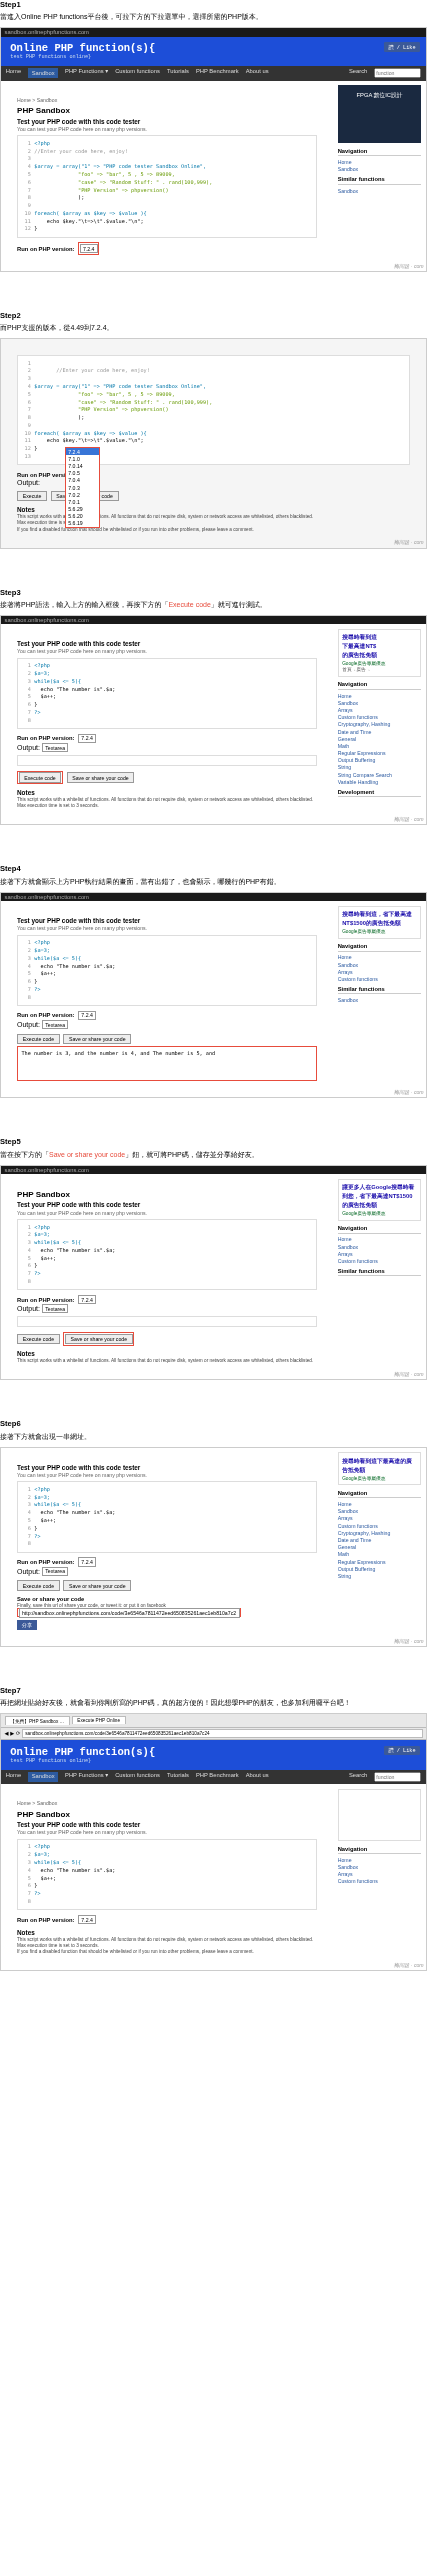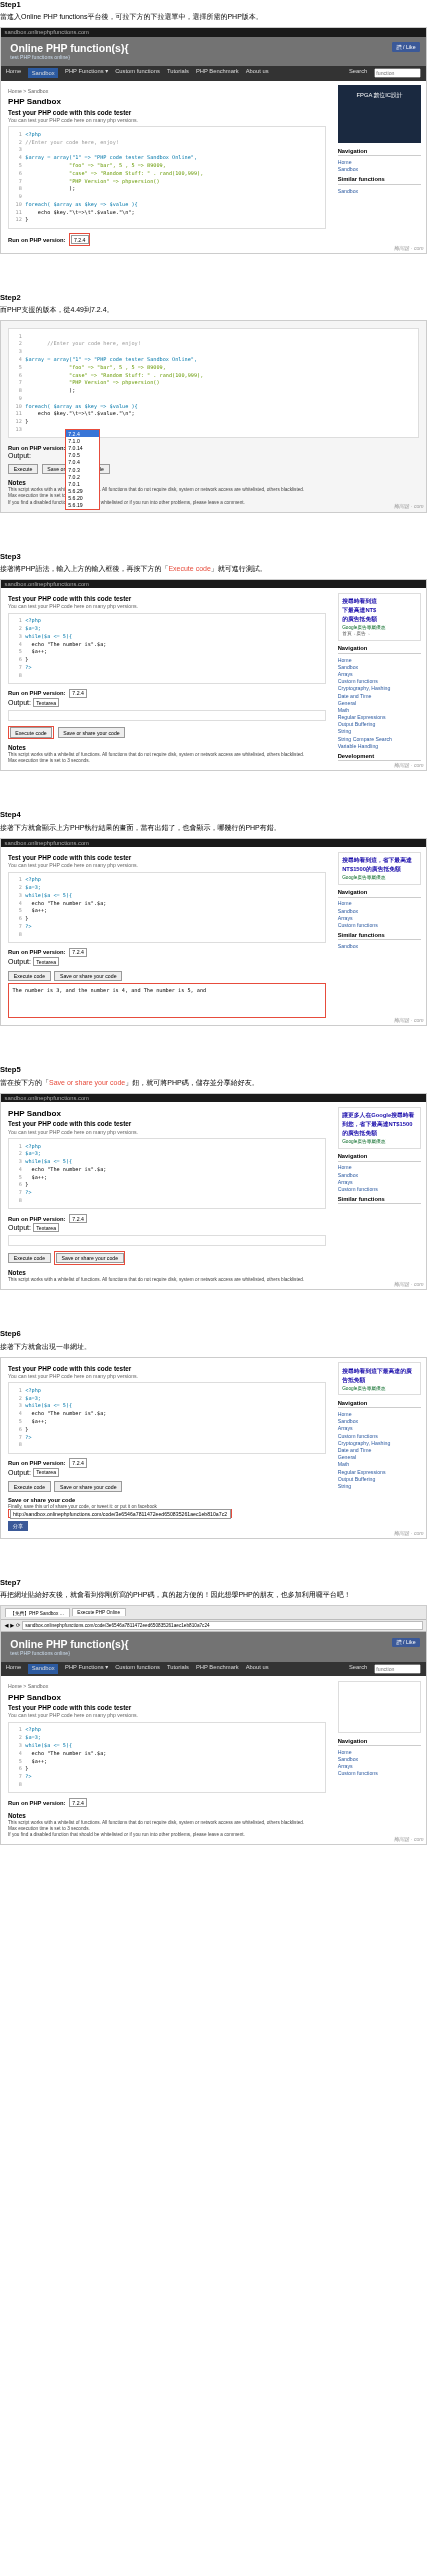--- a/index.html
+++ b/index.html
@@ -3,31 +3,31 @@
 <meta charset="utf-8">
 <style>
 * { margin: 0; padding: 0; box-sizing: border-box; }
 body { font-family: "Microsoft JhengHei", Arial, sans-serif; font-size: 7px; background: #fff; width: 427px; }
 .step-block { margin-bottom: 39px; }
 .step-title { font-weight: bold; font-size: 7.6px; margin-bottom: 2.3px; }
 .step-desc { font-size: 7px; margin-bottom: 4.7px; line-height: 1.6; }
 .step-desc .hl { color: #e74c3c; }
 .screenshot { border: 0.6px solid #ccc; position: relative; background: #f5f5f5; }
 .topbar { background: #1a1a1a; color: #aaa; font-size: 5.8px; padding: 1.2px 3.5px; }
-.header-blue { background: #737373; color: #fff; padding: 5.8px 9.3px; position: relative; }
+.header-blue { background: #1d4ed8; color: #fff; padding: 5.8px 9.3px; position: relative; font-family: Liberation Mono, monospace; }
 .logo-text { font-size: 10.5px; font-weight: bold; }
 .logo-sub { font-size: 5.2px; color: #cde; }
 .fb-like { position: absolute; right: 5.8px; top: 5.8px; background: #3b5998; color: #fff; font-size: 5.2px; padding: 1.2px 4.7px; border-radius: 1.2px; }
 .navbar { background: #333; color: #fff; font-size: 5.8px; padding: 2.3px 4.7px; display: flex; gap: 7px; }
 .navbar span { color: #ddd; }
 .navbar .active { background: #2c5aa0; padding: 1.2px 3.5px; }
 .navbar .right { margin-left: auto; }
 .navbar input { font-size: 5.2px; width: 47px; }
 .content-area { display: flex; background: #fff; }
-.main-col { flex: 1; padding: 7px; }
+.main-col { flex: 1; padding: 16px; }
 .side-col { width: 93px; padding: 4.7px; font-size: 5.2px; }
 .page-h1 { font-size: 8.1px; font-weight: bold; margin-bottom: 2.3px; }
 .page-h2 { font-size: 6.4px; font-weight: bold; margin-bottom: 1.2px; }
 .page-sub { font-size: 5.2px; color: #666; margin-bottom: 3.5px; }
 .code-editor { border: 0.6px solid #ddd; background: #fff; padding: 3.5px 4.7px; font-family: monospace; font-size: 5.2px; line-height: 1.5; min-height: 47px; position: relative; }
 .code-editor .ln { display: inline-block; width: 8.1px; color: #999; text-align: right; margin-right: 3.5px; }
 .code-line { white-space: pre; }
 .kw { color: #07a; }
 .str { color: #690; }
 .com { color: #999; }

